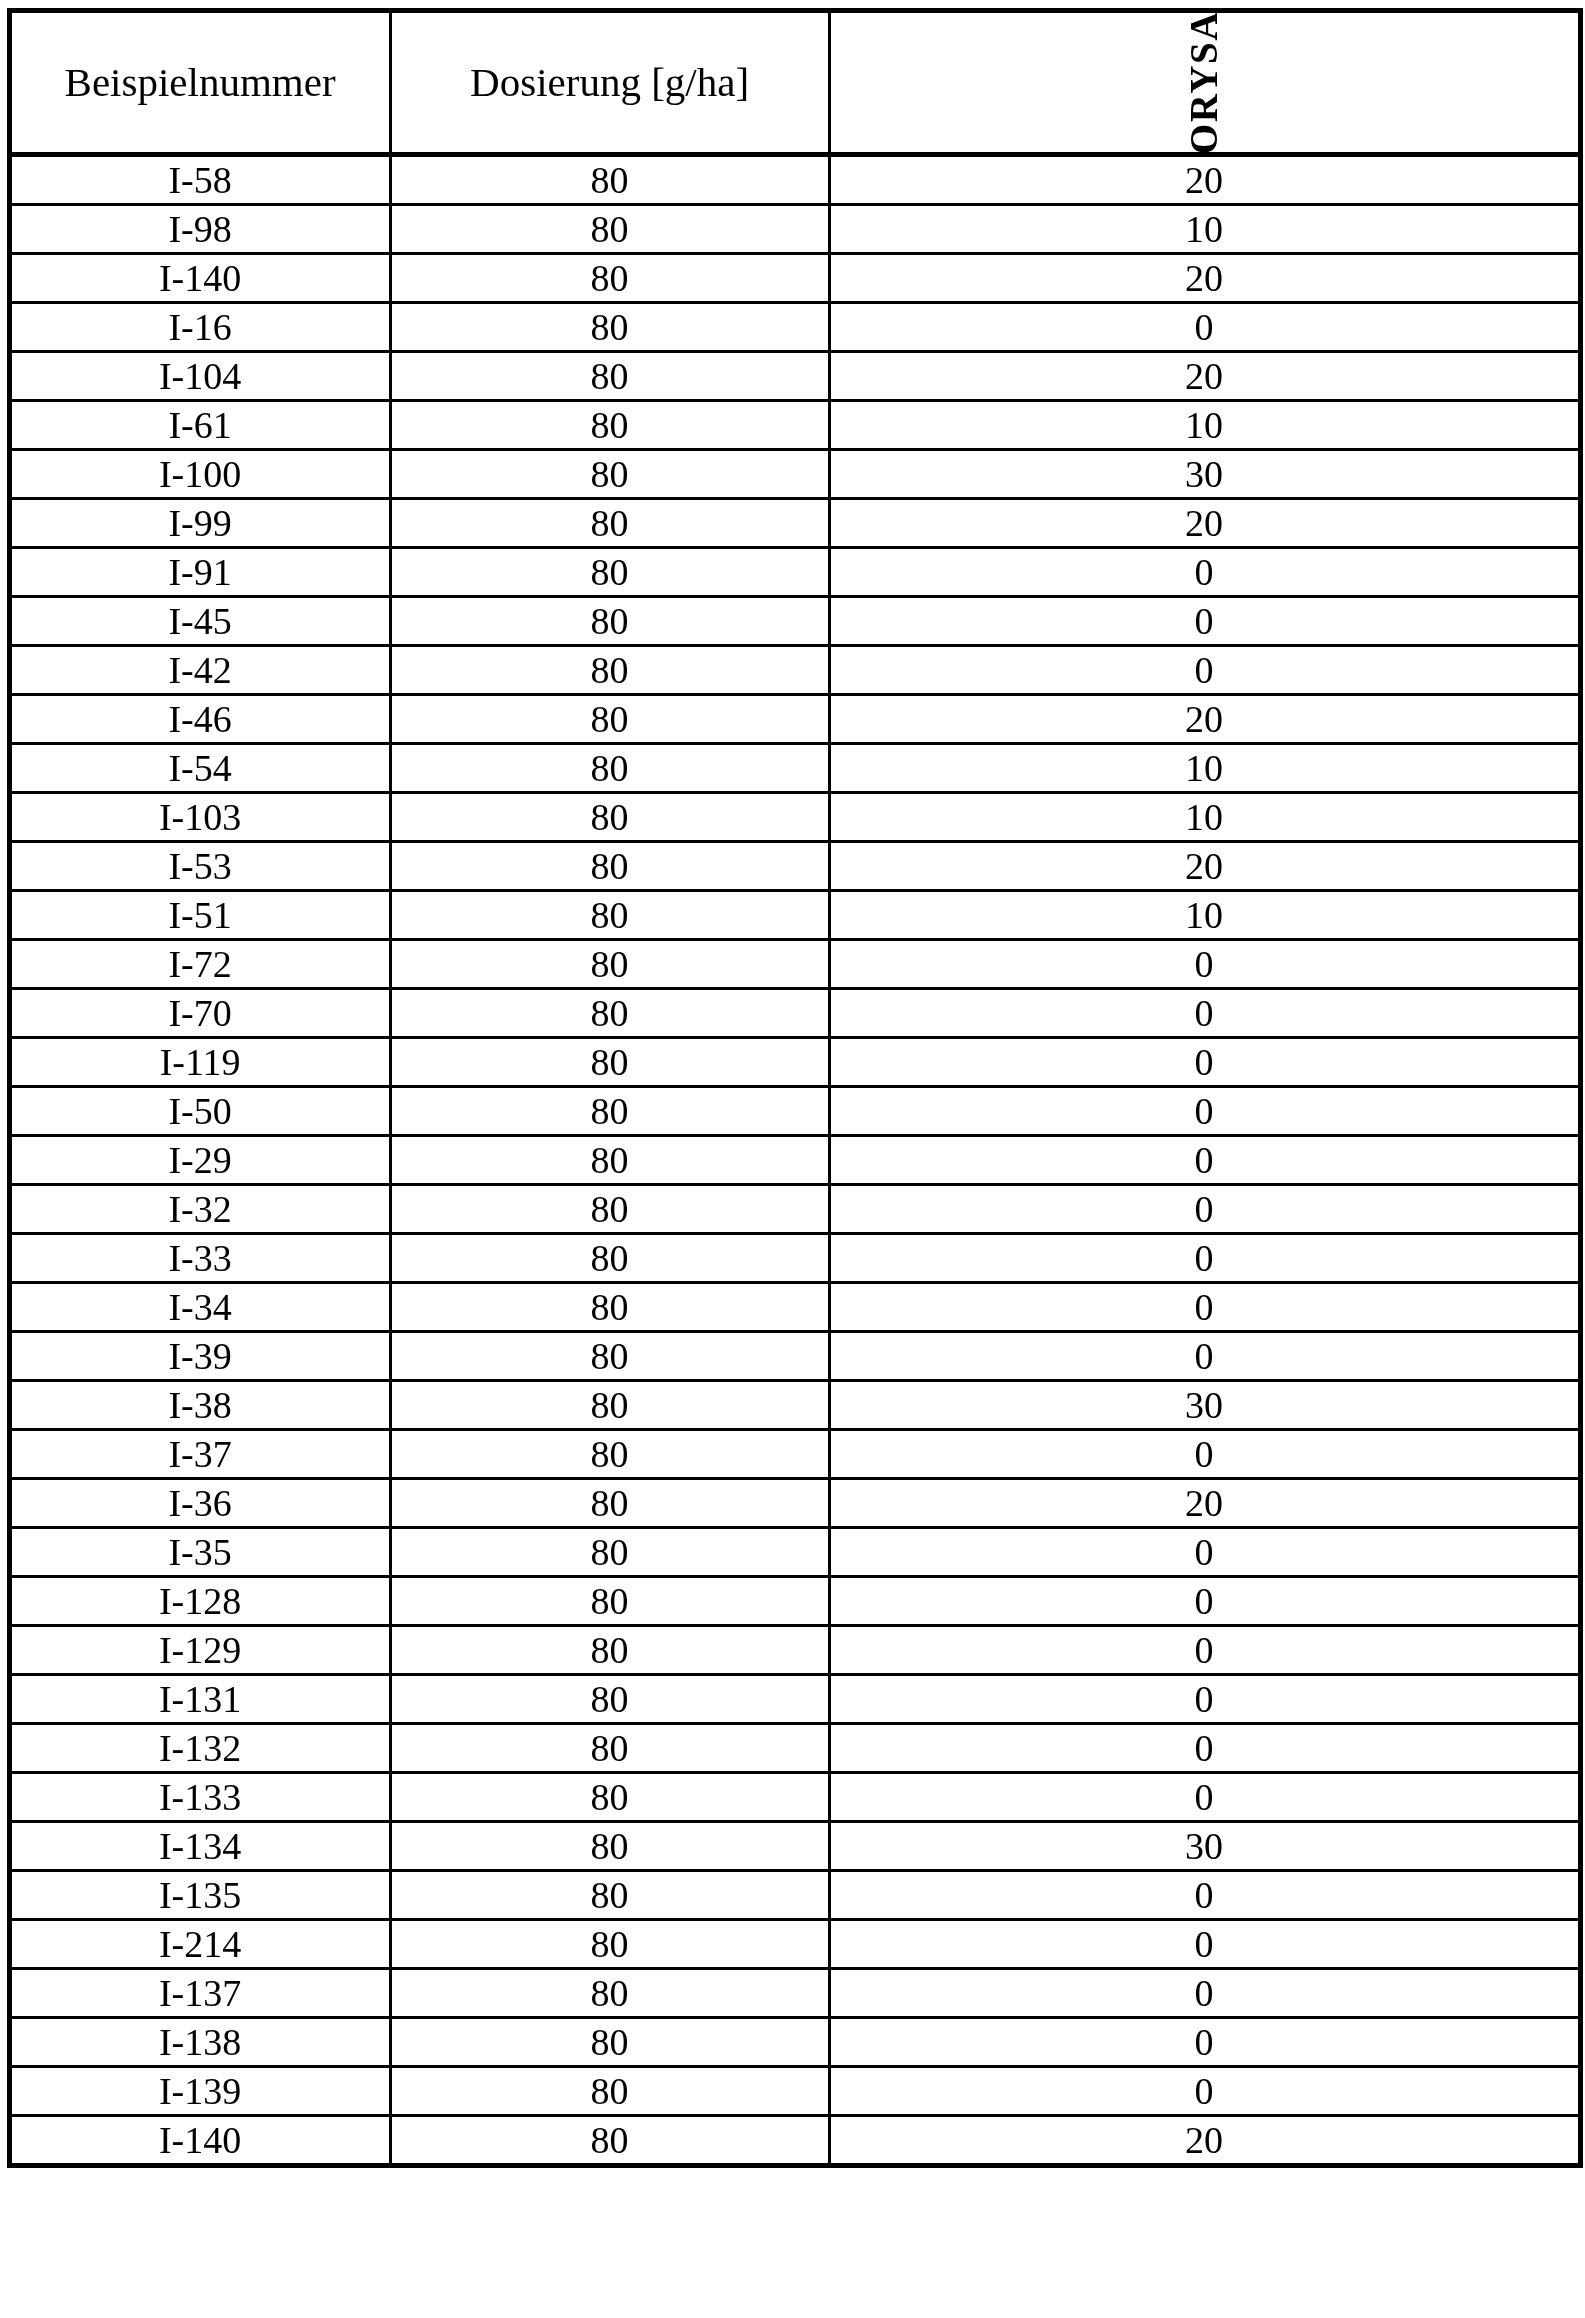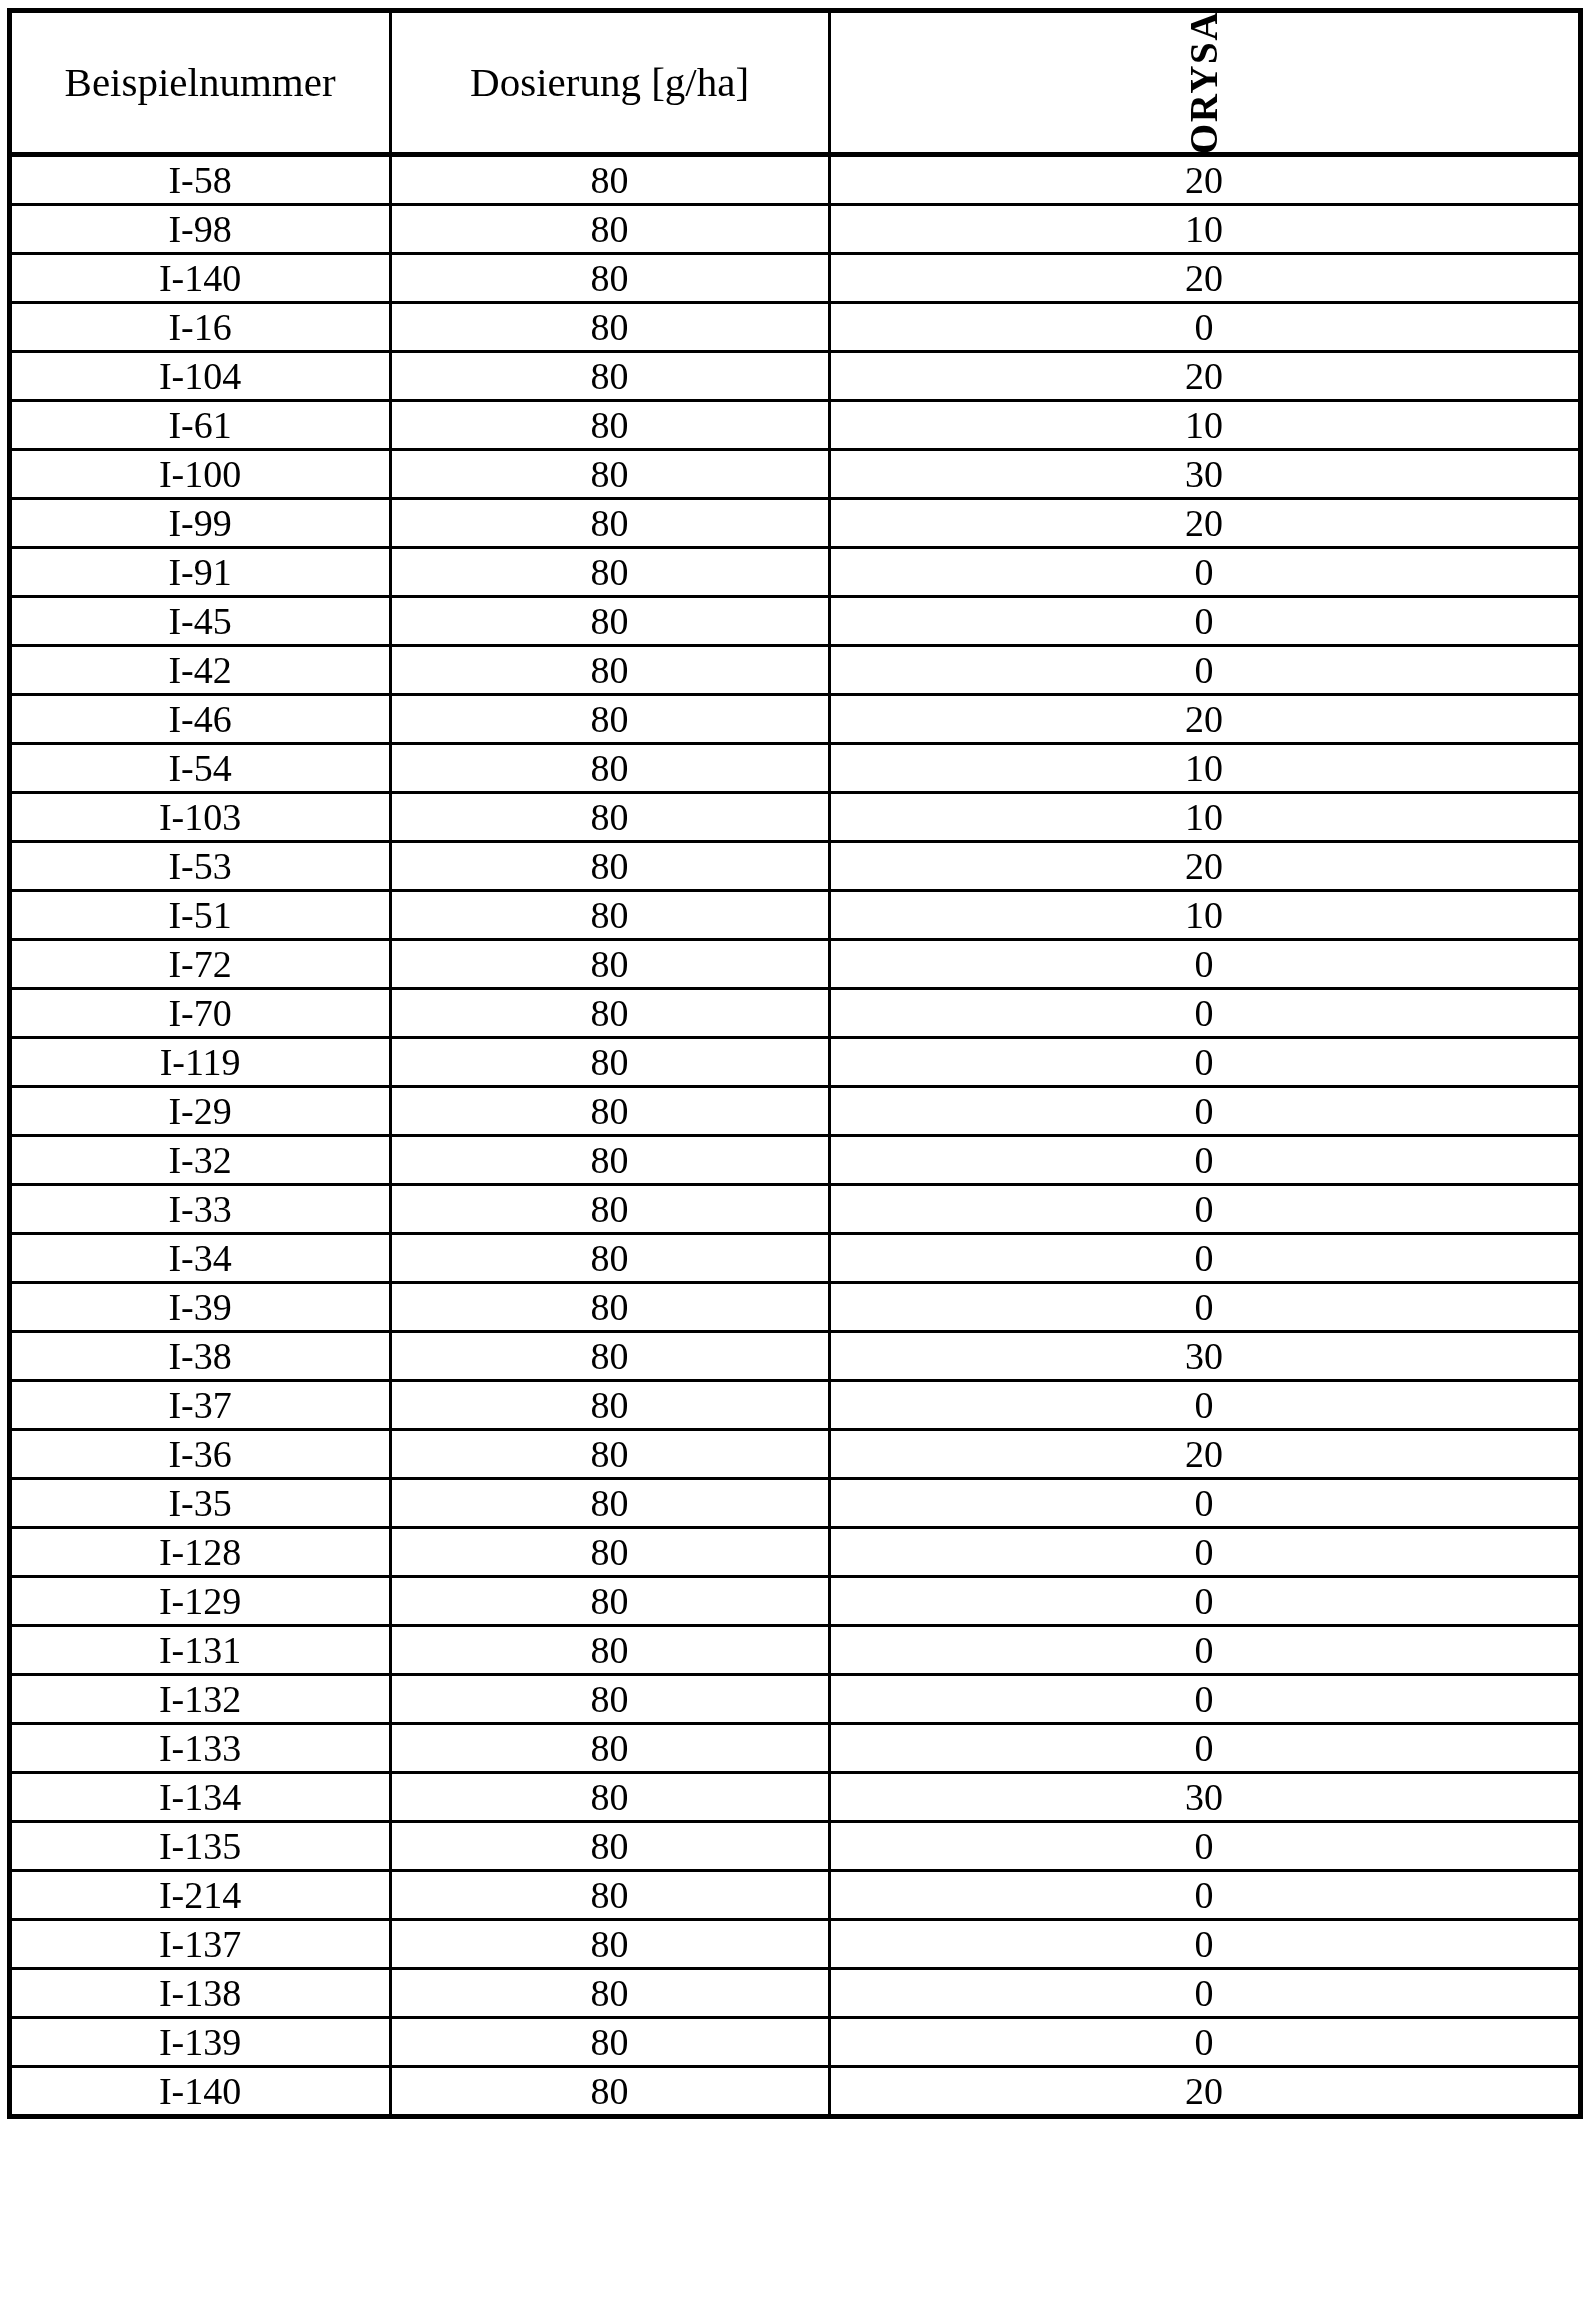--- a/index.html
+++ b/index.html
@@ -181,20 +181,25 @@
     <td>80</td>
     <td>0</td>
   </tr>
 
   <tr>
     <td>I-119</td>
     <td>80</td>
     <td>0</td>
   </tr>
 
+  <tr>
+    <td>I-50</td>
+    <td>80</td>
+    <td>0</td>
+  </tr>
 
   <tr>
     <td>I-29</td>
     <td>80</td>
     <td>0</td>
   </tr>
 
   <tr>
     <td>I-32</td>
     <td>80</td>

